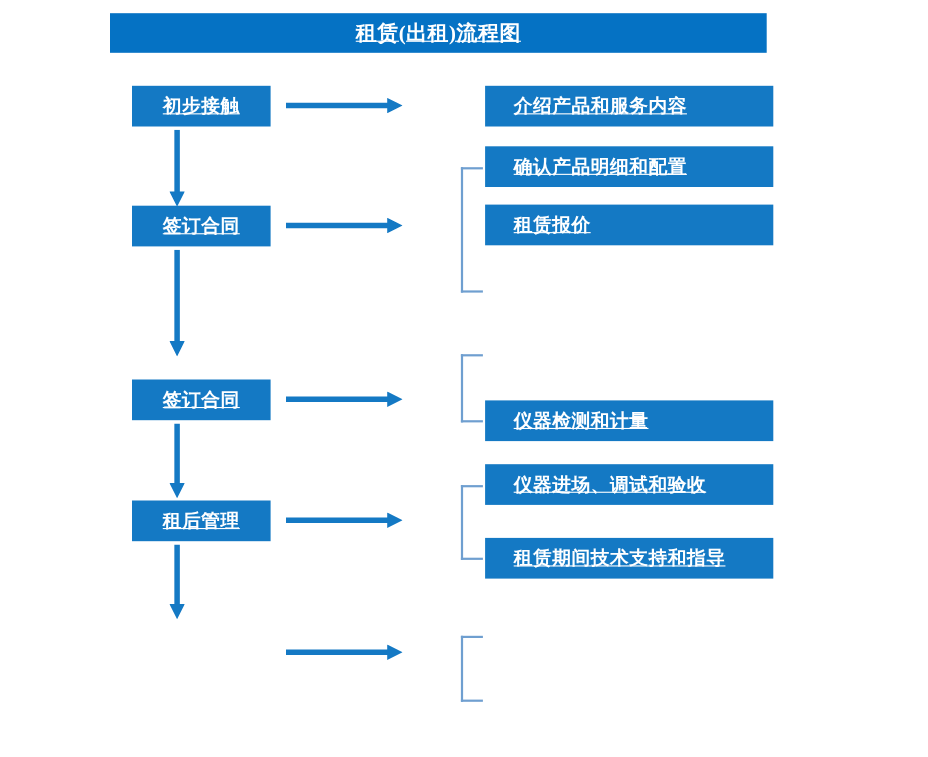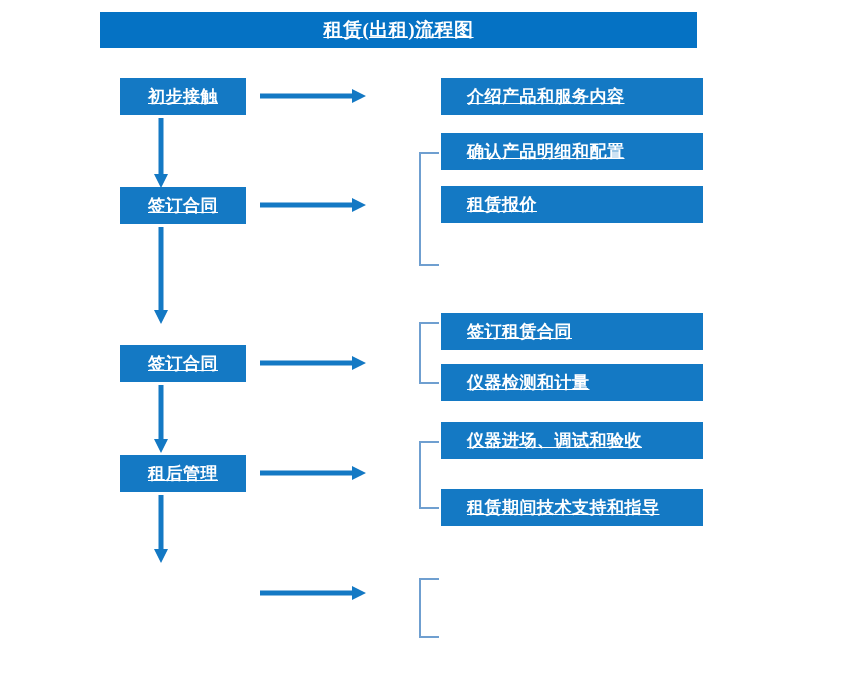--- a/index.html
+++ b/index.html
@@ -105,21 +105,20 @@
 
   <svg class="arrow-v" style="top:227px; height:97px" viewBox="0 0 14 97">
     <path d="M4.5 0 H9.5 V83 H14 L7 97 L0 83 H4.5 Z" fill="#1479c4"></path>
   </svg>
 
   <div class="box stage-box" style="top:345px">签订合同</div>
   <svg class="arrow-h" style="top:356px" viewBox="0 0 106 14">
     <path d="M0 4.5 H92 V0 L106 7 L92 14 V9.5 H0 Z" fill="#1479c4"></path>
   </svg>
   <div class="bracket" style="top:322px; height:62px"></div>
-  <div class="box detail-box" style="top:313px">签订租赁合同</div>
   <div class="box detail-box" style="top:364px">仪器检测和计量</div>
 
   <svg class="arrow-v" style="top:385px; height:68px" viewBox="0 0 14 68">
     <path d="M4.5 0 H9.5 V54 H14 L7 68 L0 54 H4.5 Z" fill="#1479c4"></path>
   </svg>
 
   <div class="box stage-box" style="top:455px">租后管理</div>
   <svg class="arrow-h" style="top:466px" viewBox="0 0 106 14">
     <path d="M0 4.5 H92 V0 L106 7 L92 14 V9.5 H0 Z" fill="#1479c4"></path>
   </svg>

